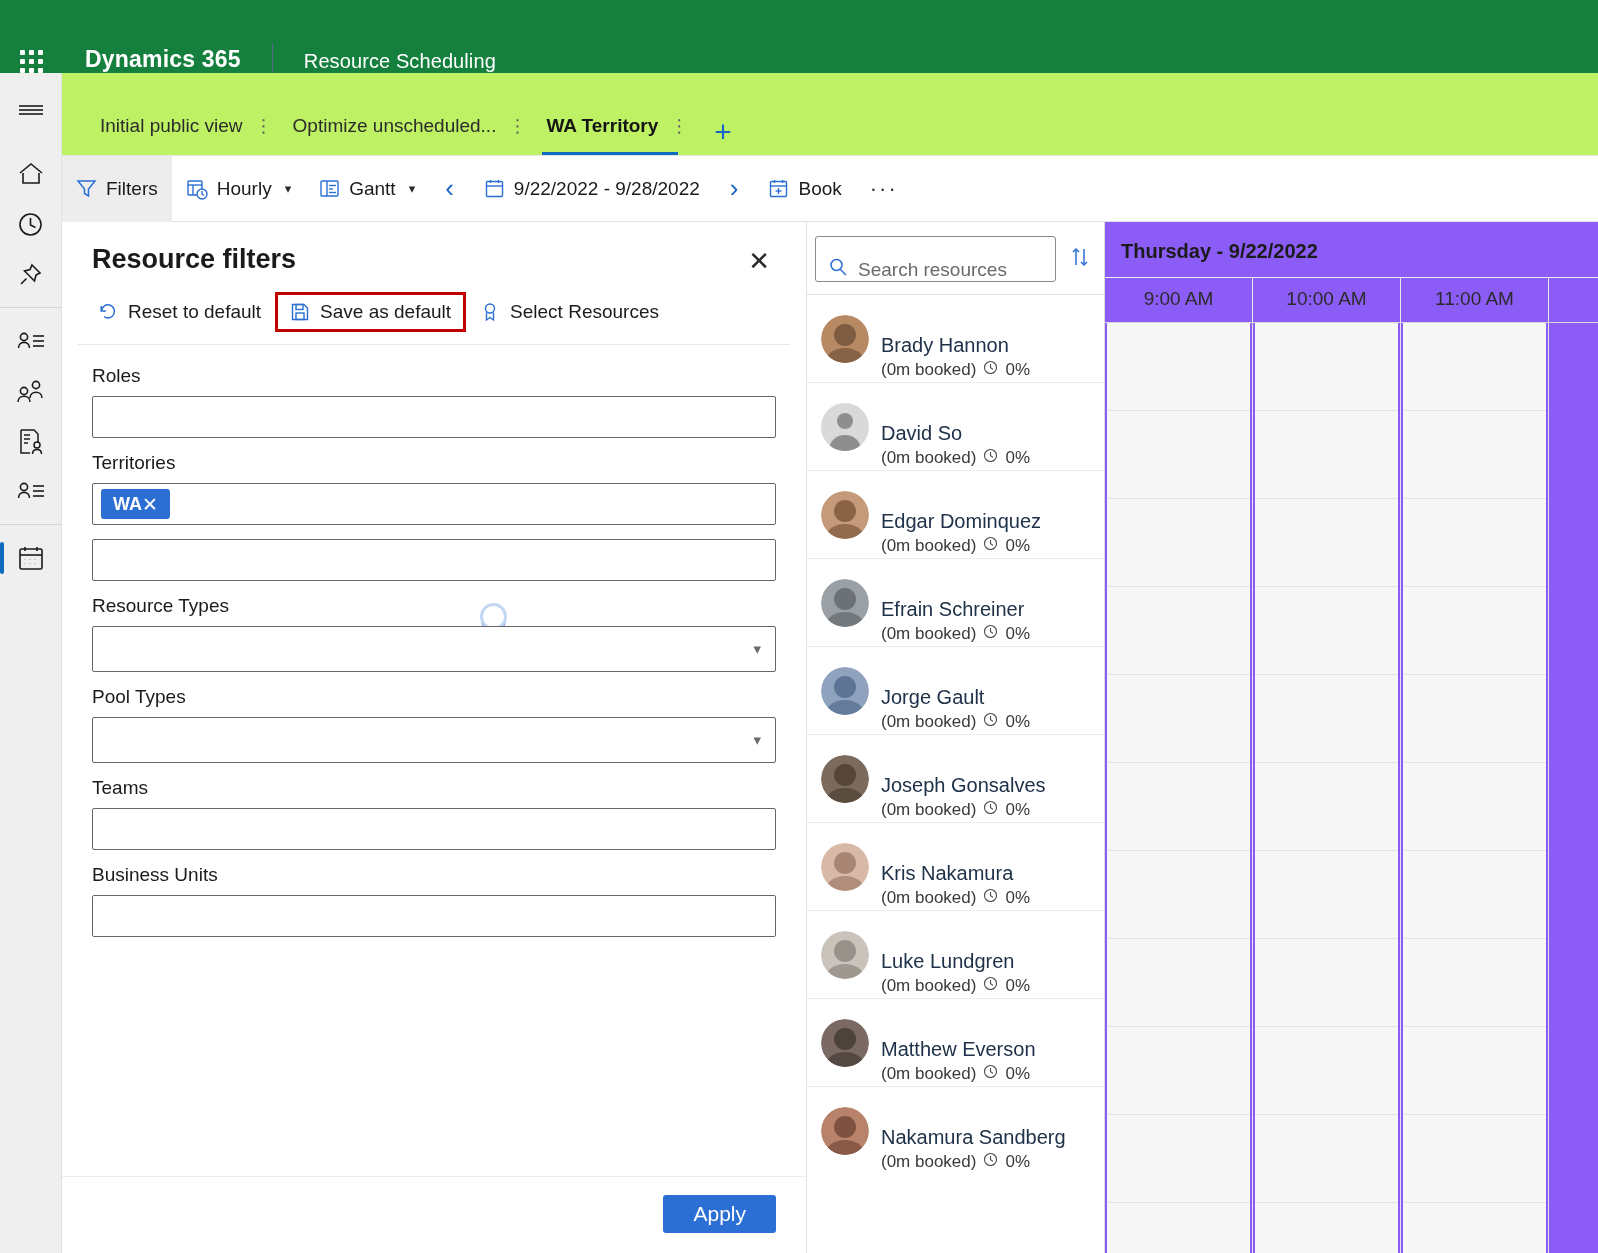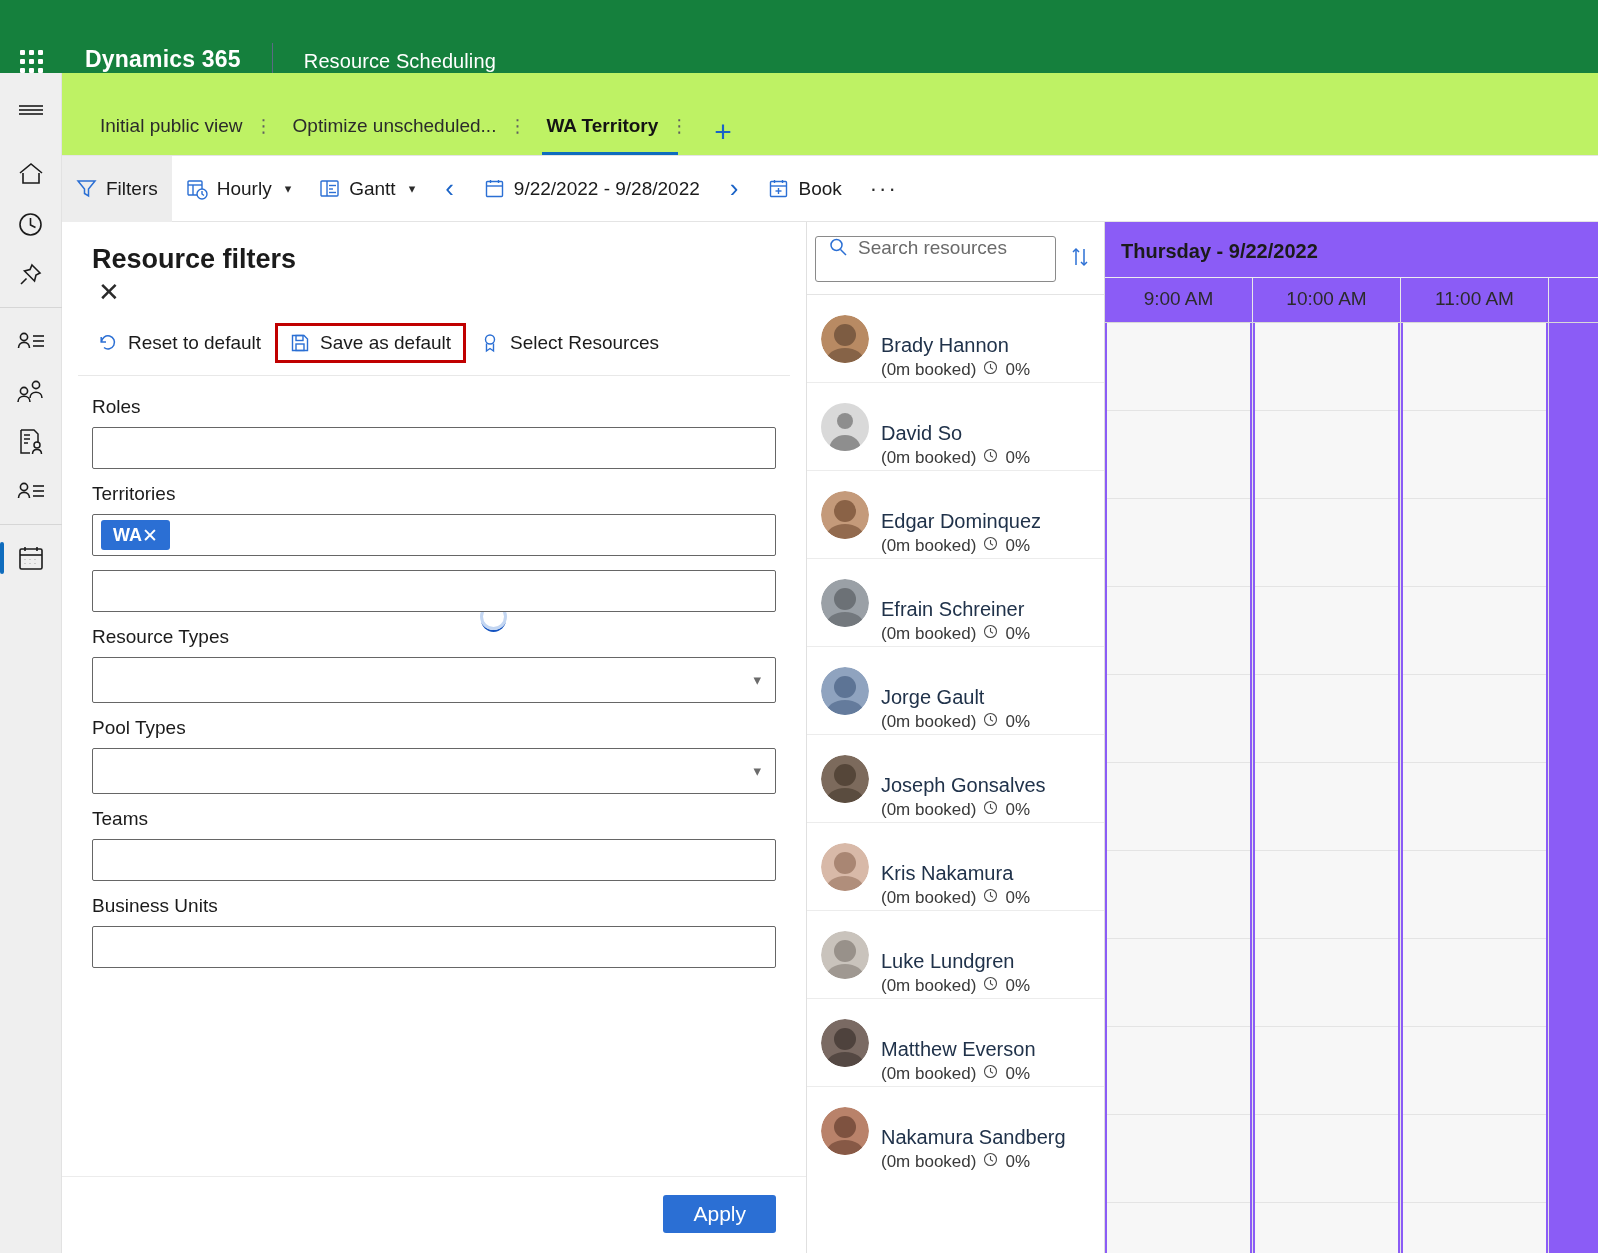--- a/index.html
+++ b/index.html
@@ -77,21 +77,21 @@
   .icoblue { color:#2b6fd4; display:inline-flex; }
 
   
   .panes { display:flex; flex:1; min-height:0; }
 
   
   .filters-panel {
     width:745px; flex:none; background:#fff; border-right:1px solid #e0e0e0;
     display:flex; flex-direction:column; position:relative;
   }
-  .fp-head { padding:22px 30px 0 30px; display:flex; align-items:flex-start; justify-content:space-between;flex-direction:column; }
+  .fp-head { padding:22px 30px 0 30px; display:flex; align-items:flex-start; justify-content:space-between; }
   .fp-title { font-size:27px; font-weight:700; color:#1b1b1b; }
   .fp-close { font-size:26px; color:#2b2b2b; line-height:1; padding:4px 6px; font-weight:300;}
   .fp-actions { display:flex; align-items:center; padding:14px 30px 0 26px; gap:4px; }
   .fp-action { display:flex; align-items:center; gap:10px; font-size:19px; color:#1b1b1b; padding:8px 10px; white-space:nowrap;}
   .fp-action.highlight { border:3px solid #c00000; padding:6px 12px; }
   .fp-divider { height:1px; background:#e8e8e8; margin:12px 16px 0 16px; }
   .cursor-ring {
     position:absolute; left:418px; top:381px; width:27px; height:27px;
     border-radius:50%; border:3px solid #c3d6f2; background:transparent;
     box-shadow: 0 3px 0 -1px #1554c0;
@@ -114,21 +114,21 @@
   .apply-btn {
     background:#2b6fd4; color:#fff; border:none; font-size:21px;
     padding:0 30px; height:38px; border-radius:3px; font-family:inherit;
   }
 
   
   .res-panel { width:298px; flex:none; border-right:1px solid #dcdcdc; display:flex; flex-direction:column; background:#fff;}
   .res-search-row { display:flex; align-items:center; gap:10px; padding:14px 10px 12px 8px; }
   .res-search {
     flex:1; height:46px; border:1px solid #8a8a8a; border-radius:3px;
-    display:flex; align-items:flex-start; gap:10px; padding:0 12px;
+    display:flex; align-items:flex-end; gap:10px; padding:0 12px;
   }
   .res-search .ph { font-size:19px; color:#6a6a6a; }
   .sort-ico { color:#2b6fd4; font-size:21px; padding:0 4px;}
   .res-list { flex:1; overflow:hidden; }
   .res-row { height:88px; border-top:1px solid #ececec; display:flex; align-items:center; gap:12px; padding:0 8px 0 14px; }
   .res-row:first-child { border-top:1px solid #e4e4e4; }
   .avatar { width:48px; height:48px; border-radius:50%; flex:none; overflow:hidden; position:relative; }
   .res-meta { min-width:0; }
   .res-name { font-size:20px; color:#20324a; line-height:1.25; white-space:nowrap;margin-top:37px; }
   .res-sub { font-size:17px; color:#3a3a3a; display:flex; align-items:center; gap:7px; line-height:1.4; }

